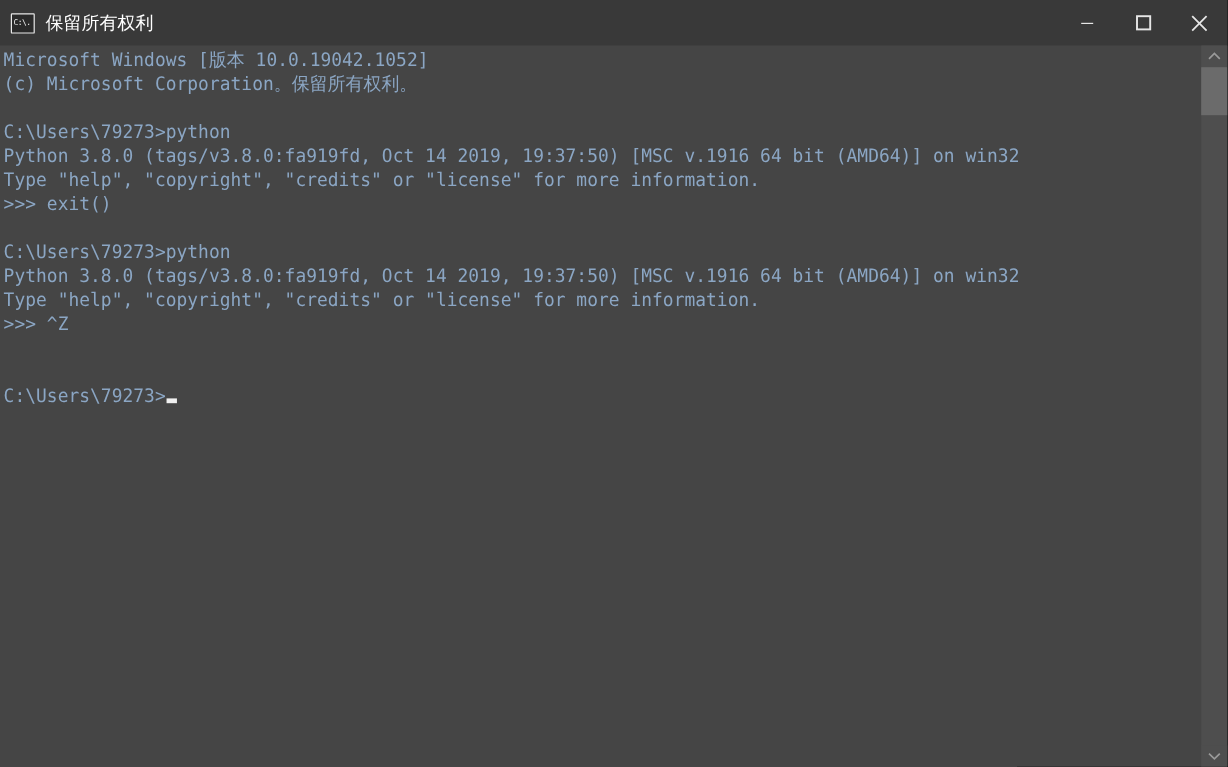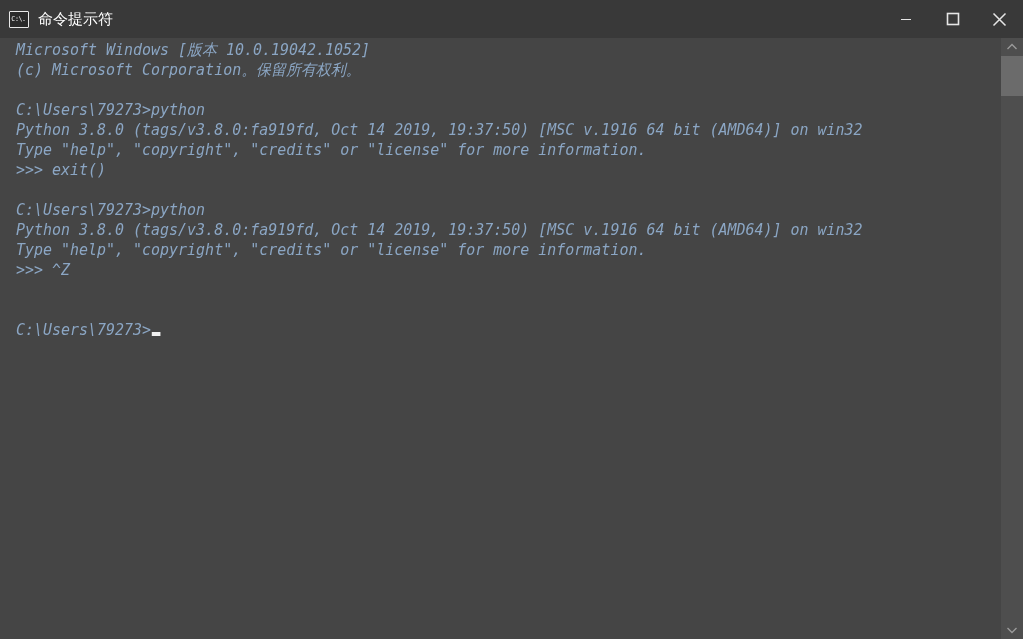--- a/index.html
+++ b/index.html
@@ -94,22 +94,21 @@
     position: absolute;
     left: 0;
     top: 38px;
     width: 1001px;
     height: 601px;
     background: #454545;
     overflow: hidden;
     padding: 0;
   }
   .console-inner {
-    padding: 2px 0 0 16px;
-    font-style: italic;
+    padding: 2px 0 0 3px;
   }
   .line {
     height: 20px;
     line-height: 20px;
     font-family: "DejaVu Sans Mono", "Liberation Mono", monospace;
     font-size: 15.5px;
     color: #8ba6c4;
     white-space: pre;
     letter-spacing: 0.02px;
     transform-origin: 0 50%;
@@ -168,21 +167,21 @@
 </head>
 <body>
 
 <div class="window">
 
   <div class="titlebar">
     <div class="title-left">
       <span class="app-icon">
         <span>C:\.</span>
       </span>
-      <span class="title-text">命令提示符</span>
+      <span class="title-text">保留所有权利</span>
     </div>
 
     <div class="win-controls">
       <div class="win-btn minimize" title="最小化">
         <svg width="12" height="12" viewBox="0 0 12 12">
           <rect x="1" y="6" width="10" height="1" fill="#e6e6e6"></rect>
         </svg>
       </div>
       <div class="win-btn maximize" title="最大化">
         <svg width="14" height="14" viewBox="0 0 14 14">

